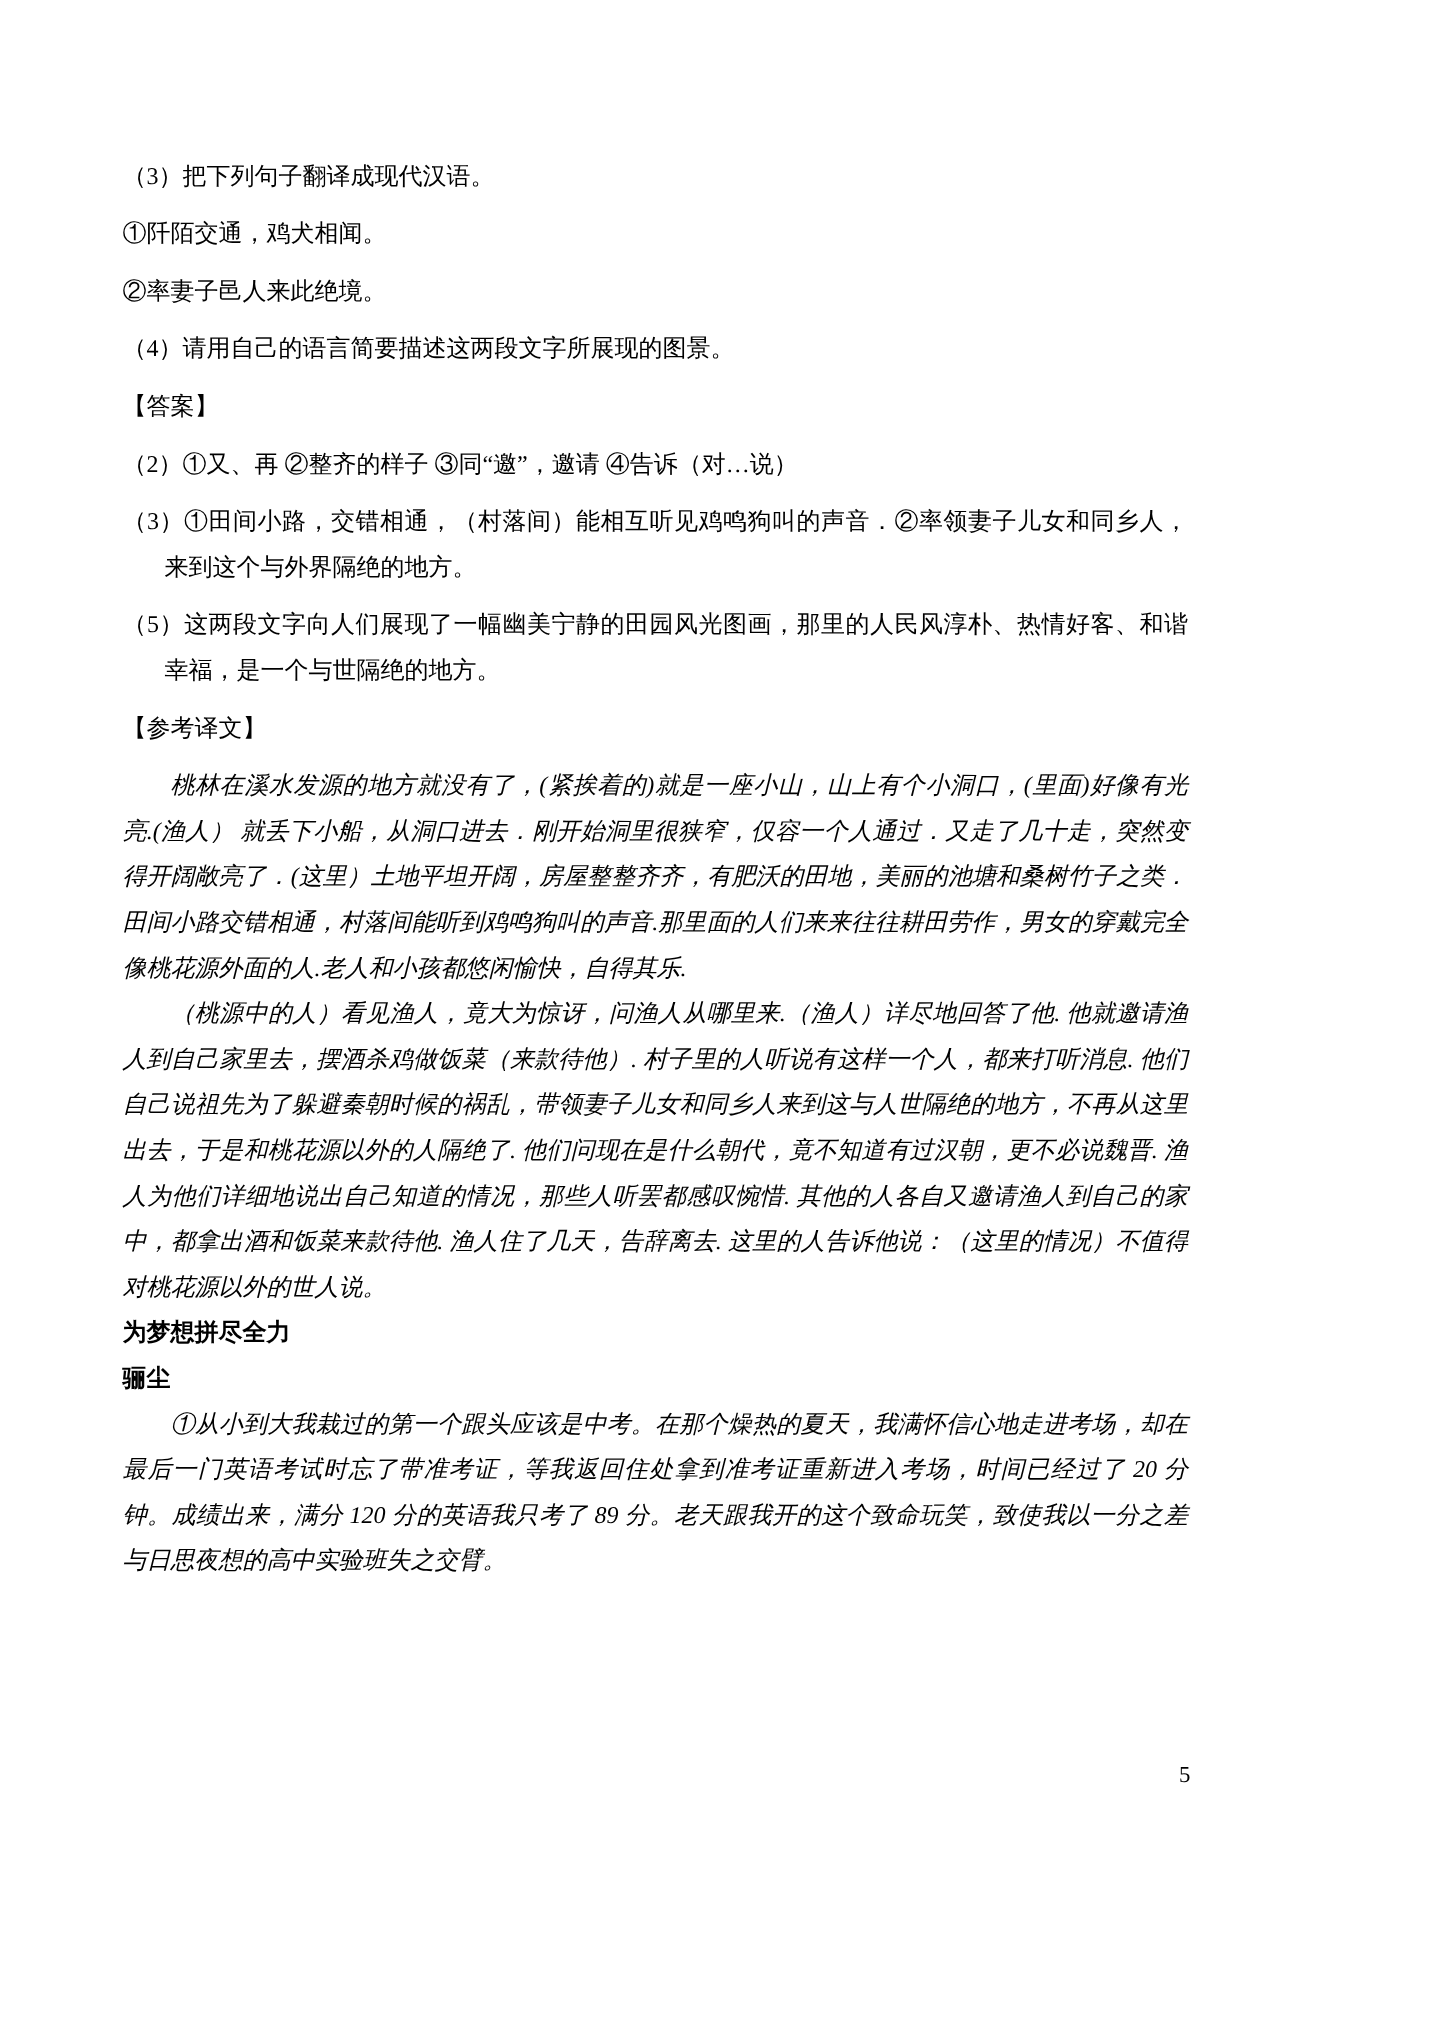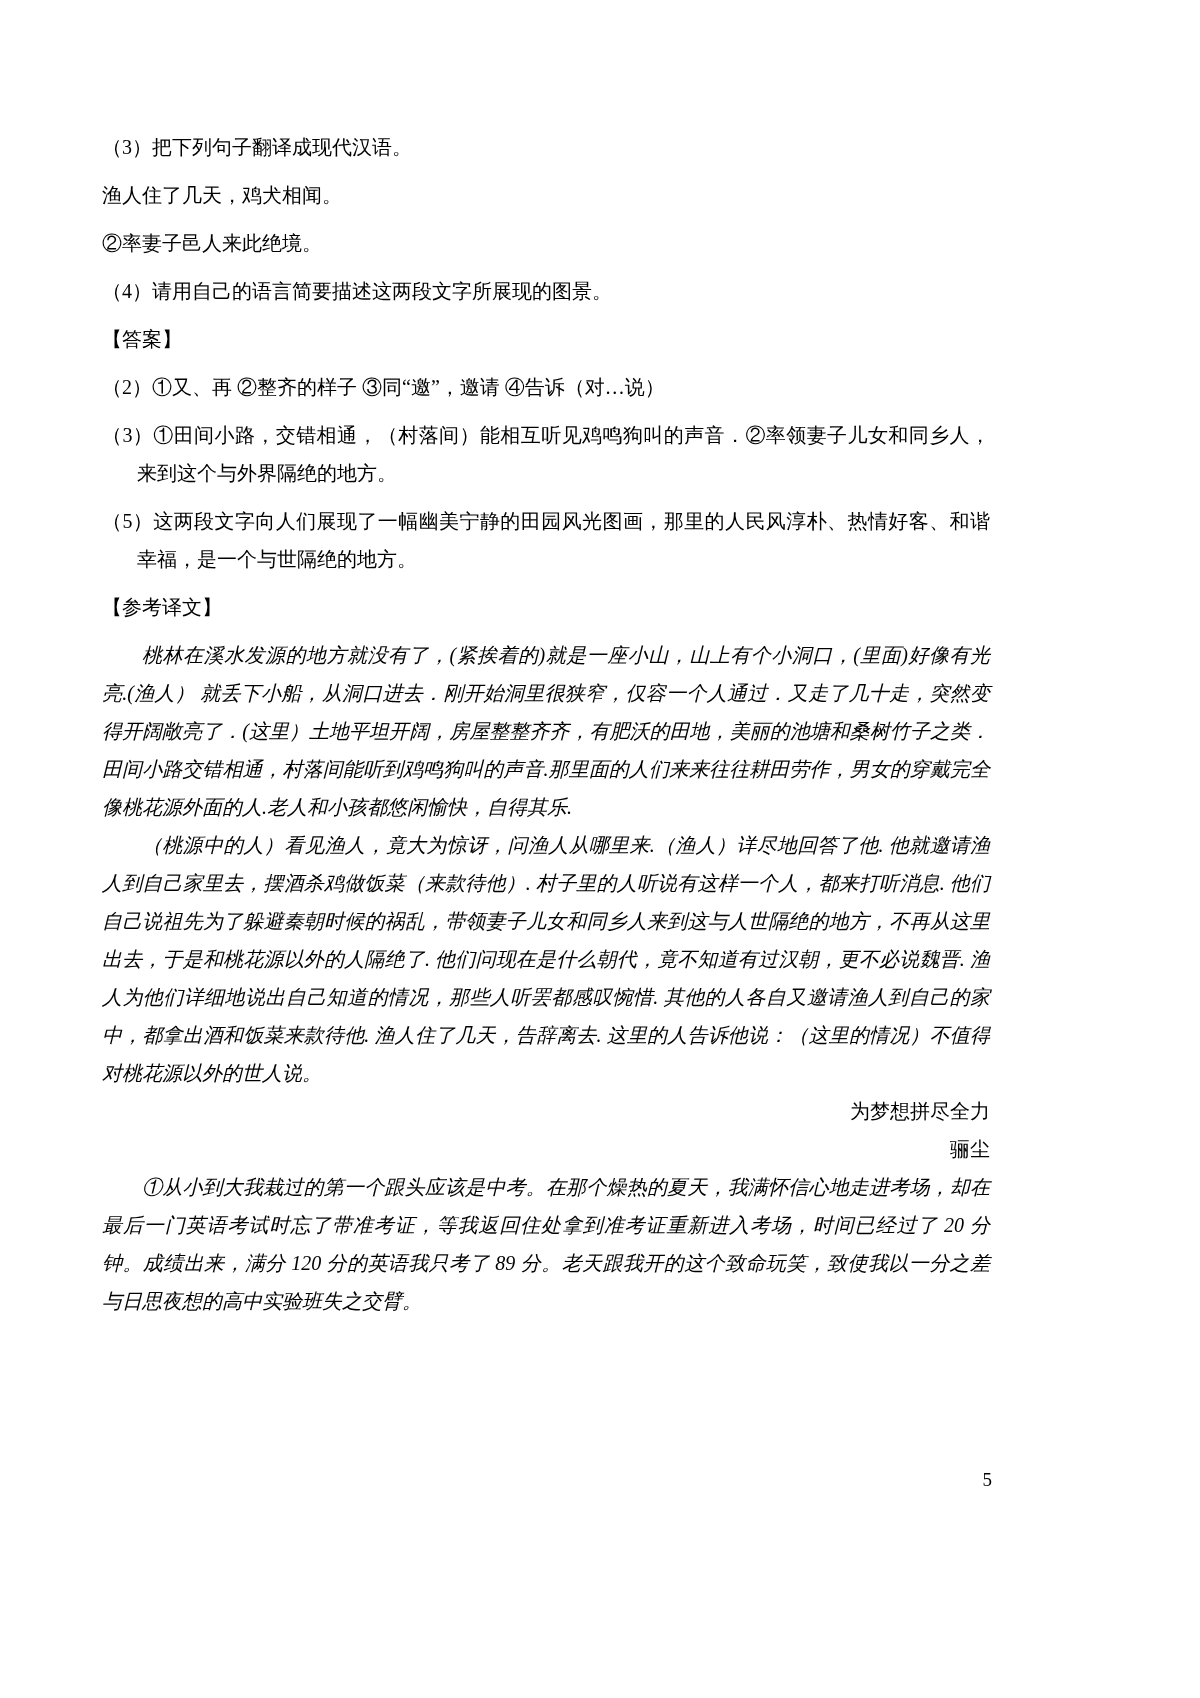--- a/index.html
+++ b/index.html
@@ -33,42 +33,43 @@
   }
   .hanging {
     padding-left: 1.75em;
     text-indent: -1.75em;
   }
   .indent {
     text-indent: 2em;
     font-style: italic;
   }
   .center {
-    text-align: right;
+    text-align: left;
+    font-weight: bold;
   }
   .ul {
     text-decoration: underline;
     text-underline-offset: 5px;
   }
   .page-number {
     position: absolute;
     top: 1468px;
     right: 100px;
     font-size: 19px;
     line-height: 24px;
   }
 </style>
 </head>
 <body>
 
 <div class="page">
   <div class="content">
 
     <p class="gap">（3）把下列句子翻译成现代汉语。</p>
-    <p class="gap">渔人住了几天，鸡犬相闻。</p>
+    <p class="gap">①阡陌交通，鸡犬相闻。</p>
     <p class="gap">②率妻子邑人来此绝境。</p>
     <p class="gap">（4）请用自己的语言简要描述这两段文字所展现的图景。</p>
 
     <p class="bold gap">【答案】</p>
     <p class="gap">（2）①又、再  ②整齐的样子  ③同“邀”，邀请  ④告诉（对…说）</p>
     <p class="hanging gap">（3）①田间小路，交错相通，（村落间）能相互听见鸡鸣狗叫的声音．②率领妻子儿女和同乡人，来到这个与外界隔绝的地方。</p>
     <p class="hanging gap">（5）这两段文字向人们展现了一幅幽美宁静的田园风光图画，那里的人民风淳朴、热情好客、和谐幸福，是一个与世隔绝的地方。</p>
 
     <p class="bold gap">【参考译文】</p>
     <p class="indent">桃林在溪水发源的地方就没有了，(紧挨着的)就是一座小山，山上有个小洞口，(里面)好像有光亮.(渔人） 就丢下小船，从洞口进去．刚开始洞里很狭窄，仅容一个人通过．又走了几十走，突然变得开阔敞亮了．(这里）土地平坦开阔，房屋整整齐齐，有肥沃的田地，美丽的池塘和桑树竹子之类．田间小路交错相通，村落间能听到鸡鸣狗叫的声音.那里面的人们来来往往耕田劳作，男女的穿戴完全像桃花源外面的人.老人和小孩都悠闲愉快，自得其乐.</p>

